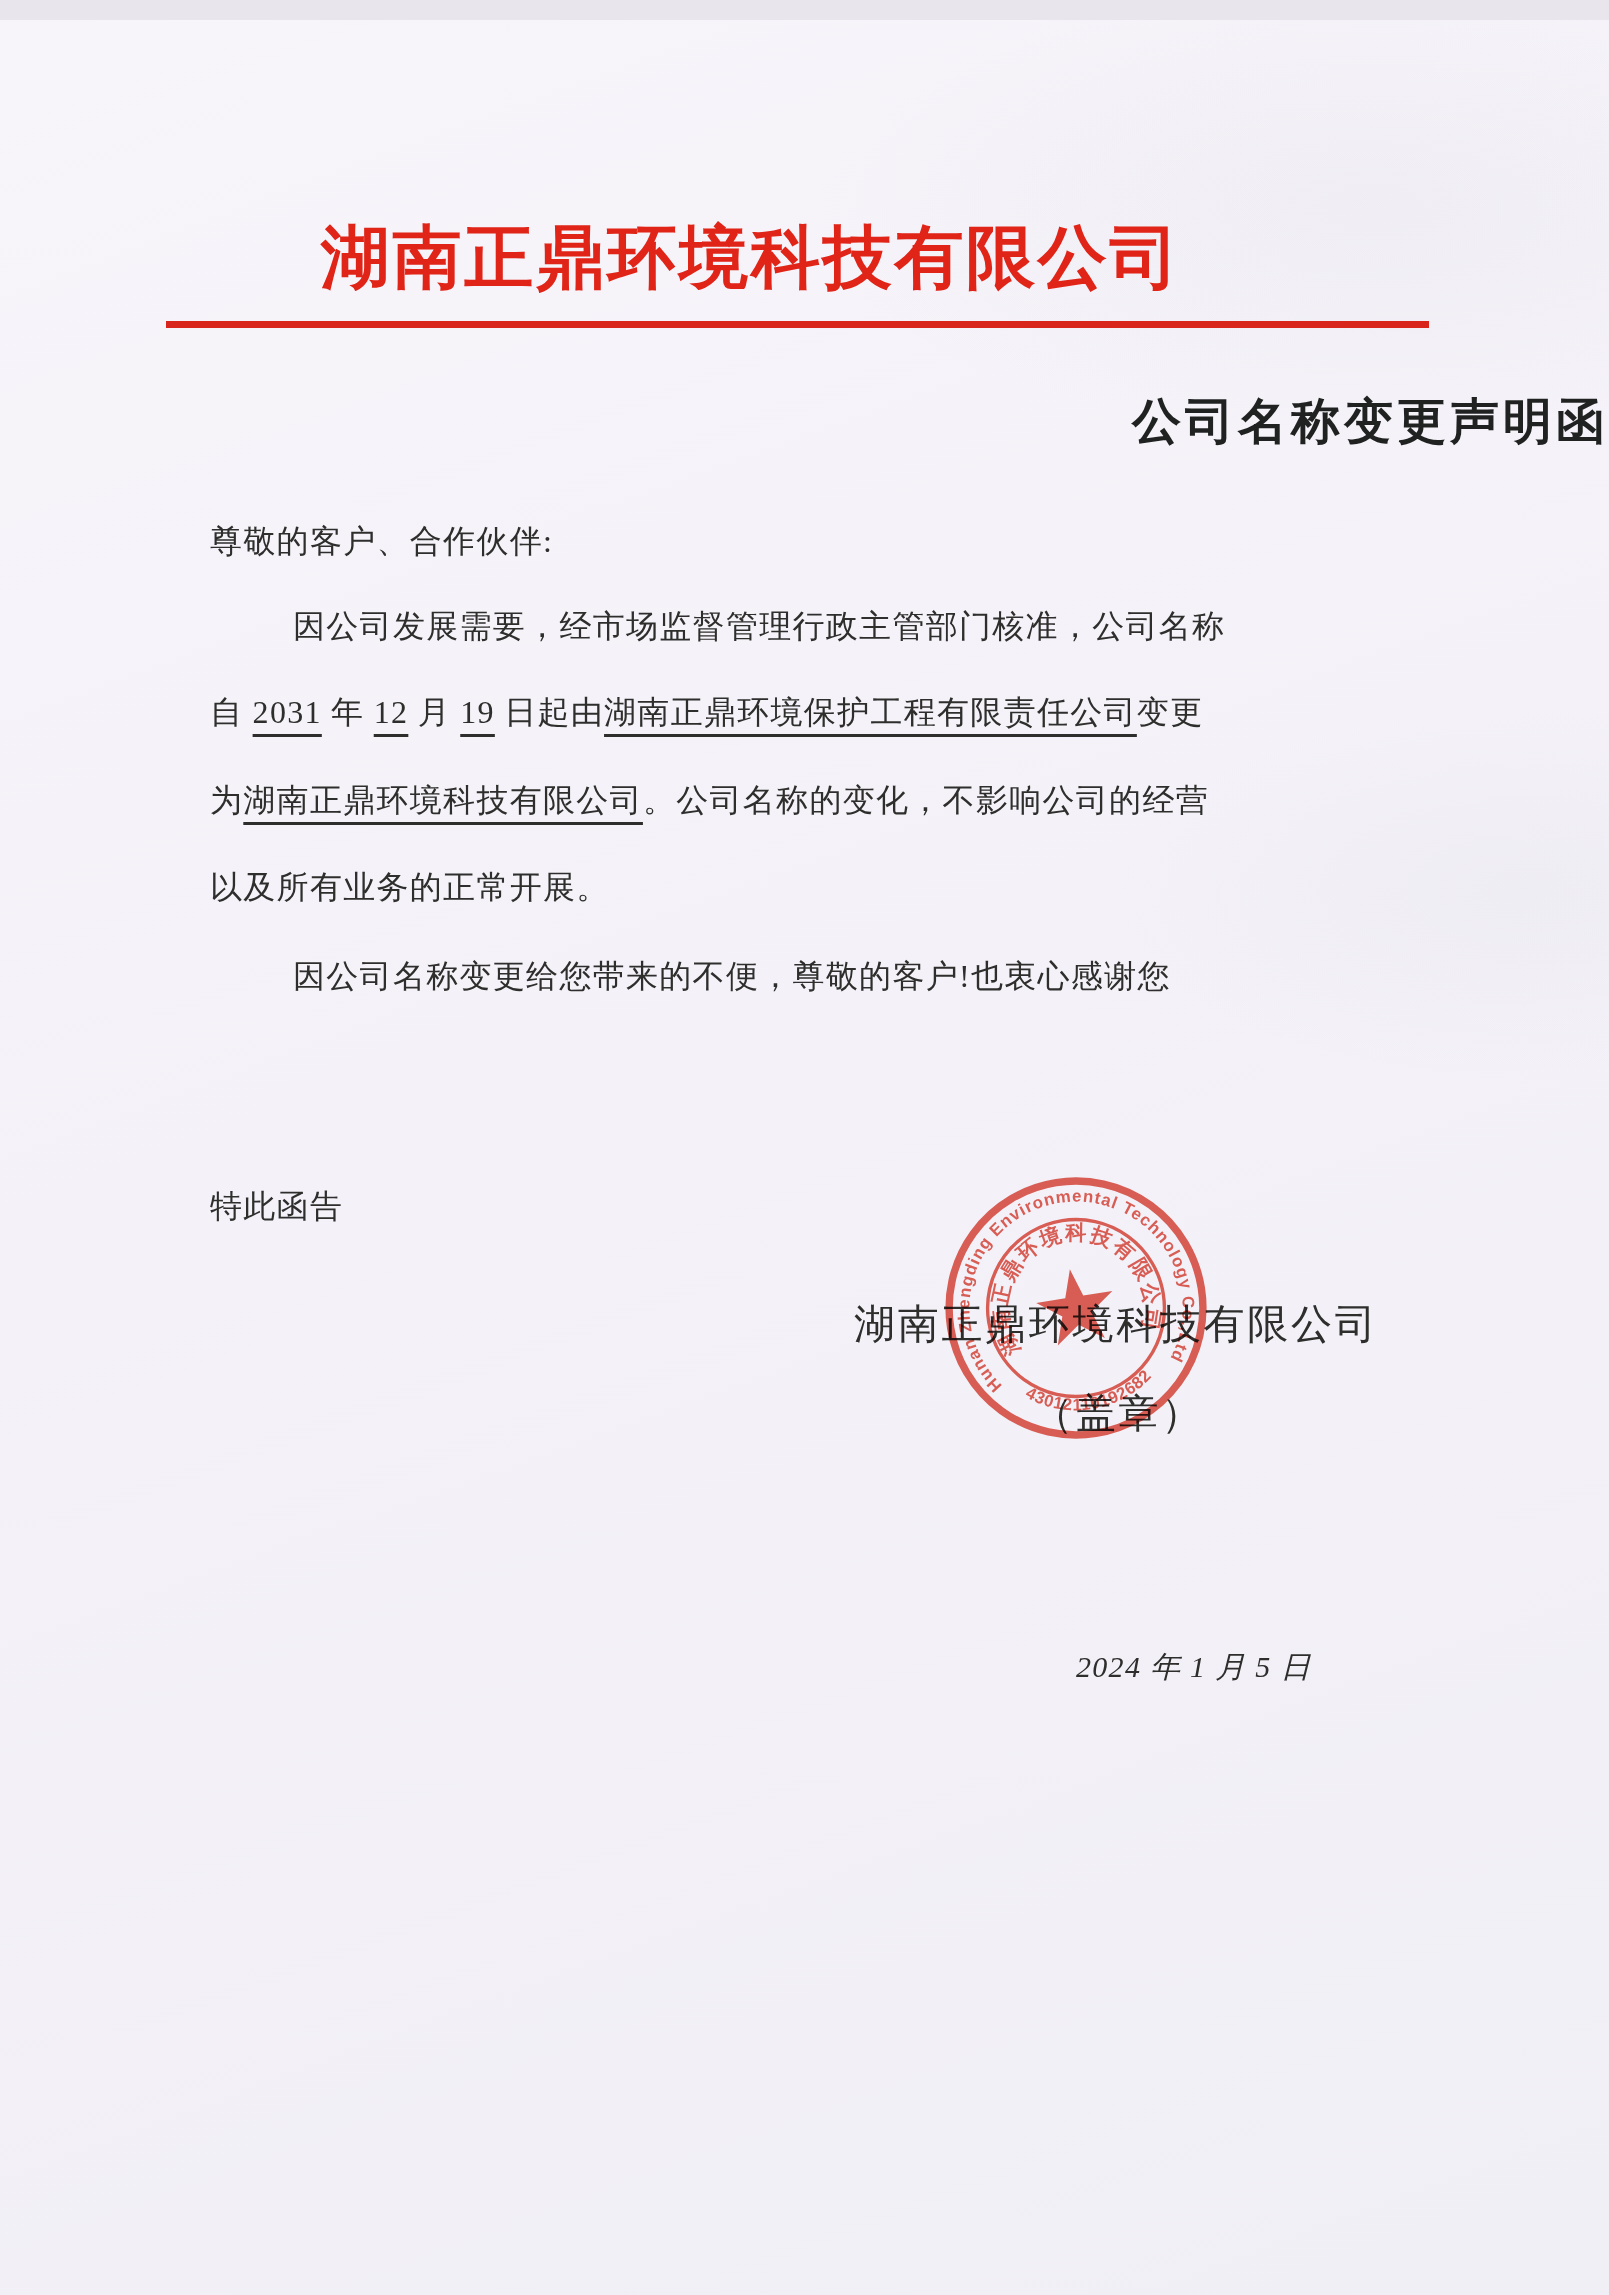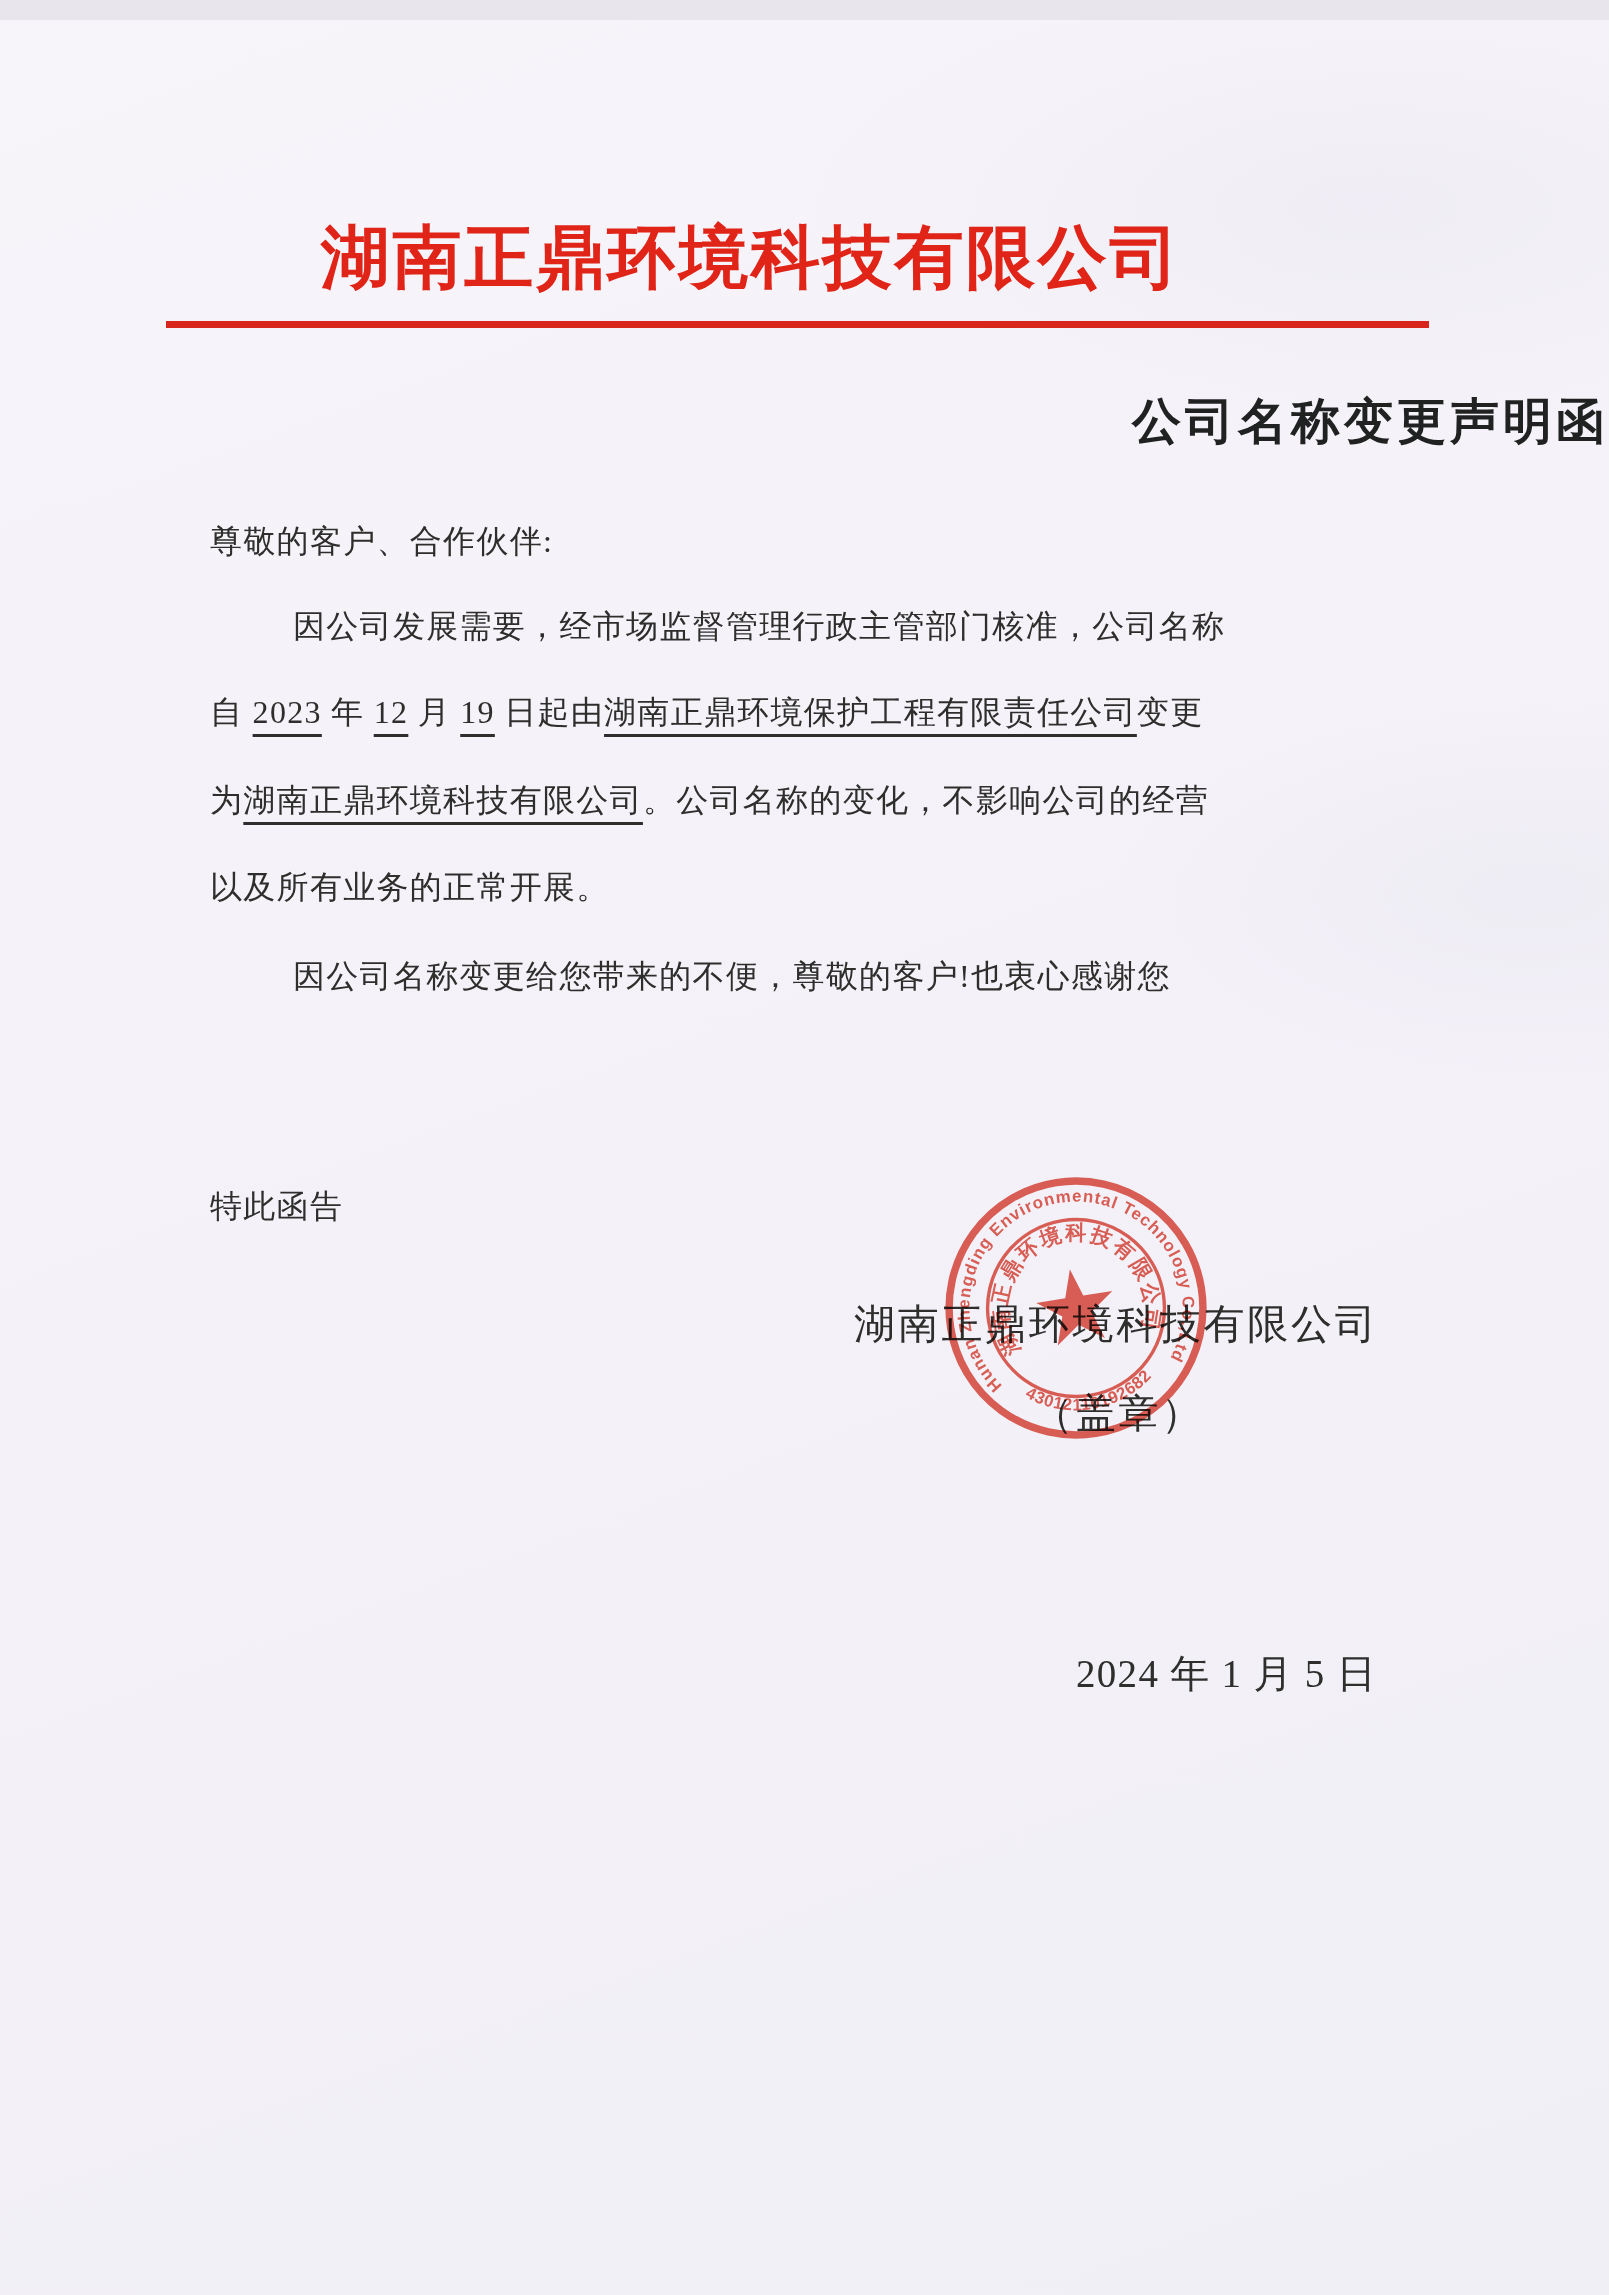--- a/index.html
+++ b/index.html
@@ -79,24 +79,24 @@
     width: 287px;
     text-align: center;
     font-size: 40px;
     letter-spacing: 2.7px;
     z-index: 2;
   }
   .sig-date {
     position: absolute;
     top: 1627px; left: 1076px;
     width: 287px;
-    text-align: center;
-    font-size: 39px;
+    font-size: 30px;
     letter-spacing: 1.3px;
     white-space: nowrap;
+    font-style: italic;
   }
 
   
   .seal {
     position: absolute;
     top: 1153px; left: 941px;
     width: 270px; height: 270px;
     z-index: 3;
     mix-blend-mode: multiply;
     opacity: 0.93;
@@ -116,21 +116,21 @@
 
   <div class="rule"></div>
 
   <div class="doc-title">公司名称变更声明函</div>
 
   <div class="line" style="top:500px">尊敬的客户、合作伙伴:</div>
 
   <div class="line indent" style="top:585px">因公司发展需要，经市场监督管理行政主管部门核准，公司名称</div>
 
   <div class="line" style="top:671px">
-    <span>自 </span><span class="u">2023</span><span> 年 </span><span class="u">12</span><span> 月 </span><span class="u">19</span><span> 日起由</span><span class="u">湖南正鼎环境保护工程有限责任公司</span><span>变更</span>
+    <span>自 </span><span class="u">2031</span><span> 年 </span><span class="u">12</span><span> 月 </span><span class="u">19</span><span> 日起由</span><span class="u">湖南正鼎环境保护工程有限责任公司</span><span>变更</span>
   </div>
 
   <div class="line" style="top:759px">
     <span>为</span><span class="u">湖南正鼎环境科技有限公司</span><span>。公司名称的变化，不影响公司的经营</span>
   </div>
 
   <div class="line" style="top:846px">以及所有业务的正常开展。</div>
 
   <div class="line indent" style="top:935px">因公司名称变更给您带来的不便，尊敬的客户!也衷心感谢您</div>
 

